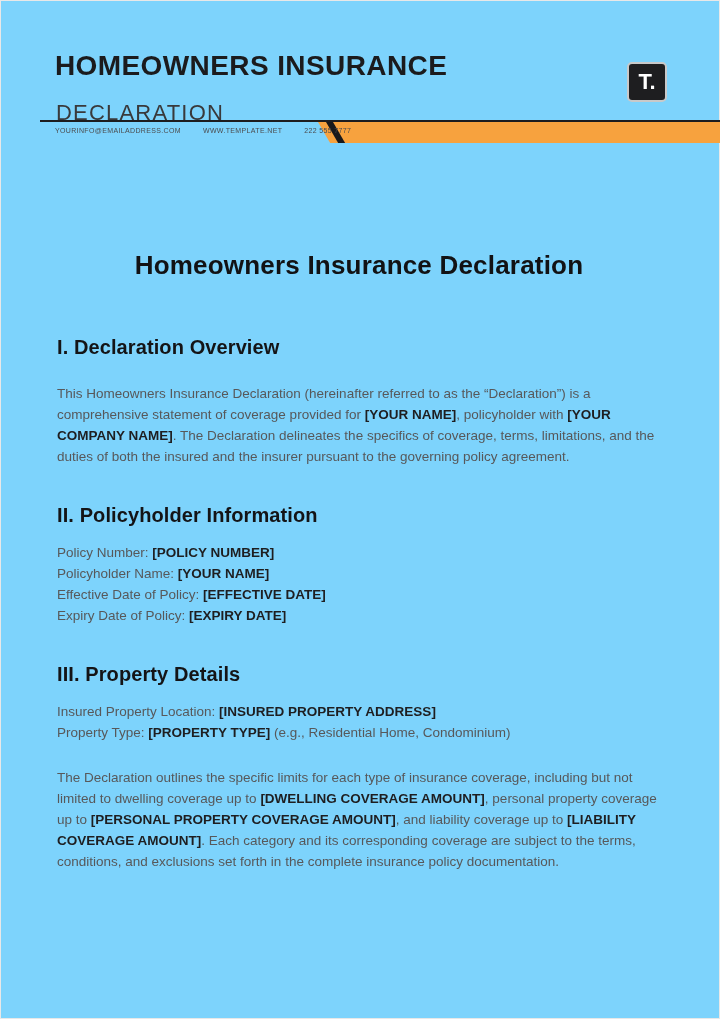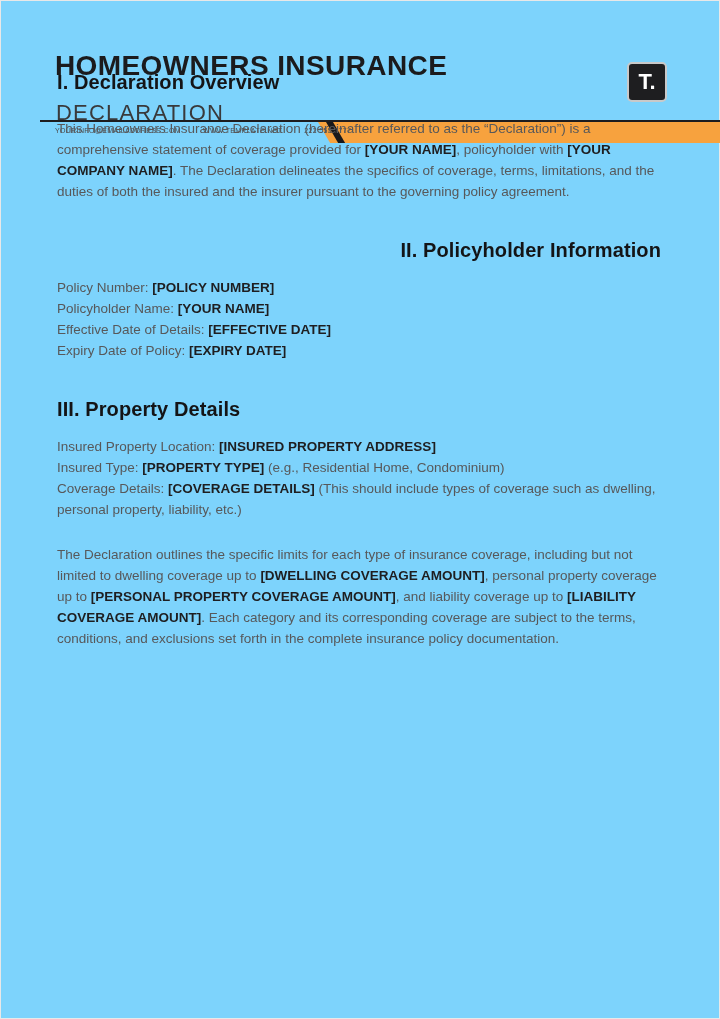--- a/index.html
+++ b/index.html
@@ -69,22 +69,22 @@
   .doc-title{
     margin-top:250px;
     text-align:center;
     font-size:26px;font-weight:700;letter-spacing:.2px;
     color:#121214;
   }
   .section-heading{
     font-size:20px;font-weight:700;letter-spacing:.1px;
     color:#141416;
   }
-  .s1 .section-heading{margin-top:71px;}
-  .s2 .section-heading{margin-top:37px;text-align:right;}
+  .s1 .section-heading{margin-top:55px;}
+  .s2 .section-heading{margin-top:37px;}
   .s3 .section-heading{margin-top:37px;}
   .s4 .section-heading{margin-top:36px;}
   .body-text{
     margin-top:24px;
     font-size:13.5px;line-height:21px;
     color:var(--body-text,#57585A);
   }
   .lines{margin-top:15px;}
   .line{display:block;}
   .b{font-weight:700;color:#1e1e20;}
@@ -110,42 +110,42 @@
 
     <div class="contact">
       <span>YOURINFO@EMAILADDRESS.COM</span>
       <span>WWW.TEMPLATE.NET</span>
       <span>222 555 7777</span>
     </div>
   </header>
 
   <main class="doc">
 
+    <h1 class="doc-title">Homeowners Insurance Declaration</h1>
 
     <section class="s1">
       <h2 class="section-heading">I. Declaration Overview</h2>
       <p class="body-text"><span>This Homeowners Insurance Declaration (hereinafter referred to as the “Declaration”) is a comprehensive statement of coverage provided for </span><span class="b">[YOUR NAME]</span><span>, policyholder with </span><span class="b">[YOUR COMPANY NAME]</span><span>. The Declaration delineates the specifics of coverage, terms, limitations, and the duties of both the insured and the insurer pursuant to the governing policy agreement.</span></p>
     </section>
 
     <section class="s2">
       <h2 class="section-heading">II. Policyholder Information</h2>
       <p class="body-text lines">
         <span class="line"><span>Policy Number: </span><span class="b">[POLICY NUMBER]</span></span>
         <span class="line"><span>Policyholder Name: </span><span class="b">[YOUR NAME]</span></span>
-        <span class="line"><span>Effective Date of Details: </span><span class="b">[EFFECTIVE DATE]</span></span>
+        <span class="line"><span>Effective Date of Policy: </span><span class="b">[EFFECTIVE DATE]</span></span>
         <span class="line"><span>Expiry Date of Policy: </span><span class="b">[EXPIRY DATE]</span></span>
       </p>
     </section>
 
     <section class="s3">
       <h2 class="section-heading">III. Property Details</h2>
       <p class="body-text lines">
         <span class="line"><span>Insured Property Location: </span><span class="b">[INSURED PROPERTY ADDRESS]</span></span>
-        <span class="line"><span>Insured Type: </span><span class="b">[PROPERTY TYPE]</span><span> (e.g., Residential Home, Condominium)</span></span>
-        <span class="line"><span>Coverage Details: </span><span class="b">[COVERAGE DETAILS]</span><span> (This should include types of coverage such as dwelling, personal property, liability, etc.)</span></span>
+        <span class="line"><span>Property Type: </span><span class="b">[PROPERTY TYPE]</span><span> (e.g., Residential Home, Condominium)</span></span>
       </p>
     </section>
 
     <section class="s4">
       <p class="body-text"><span>The Declaration outlines the specific limits for each type of insurance coverage, including but not limited to dwelling coverage up to </span><span class="b">[DWELLING COVERAGE AMOUNT]</span><span>, personal property coverage up to </span><span class="b">[PERSONAL PROPERTY COVERAGE AMOUNT]</span><span>, and liability coverage up to </span><span class="b">[LIABILITY COVERAGE AMOUNT]</span><span>. Each category and its corresponding coverage are subject to the terms, conditions, and exclusions set forth in the complete insurance policy documentation.</span></p>
     </section>
 
   </main>
 </div>
 

